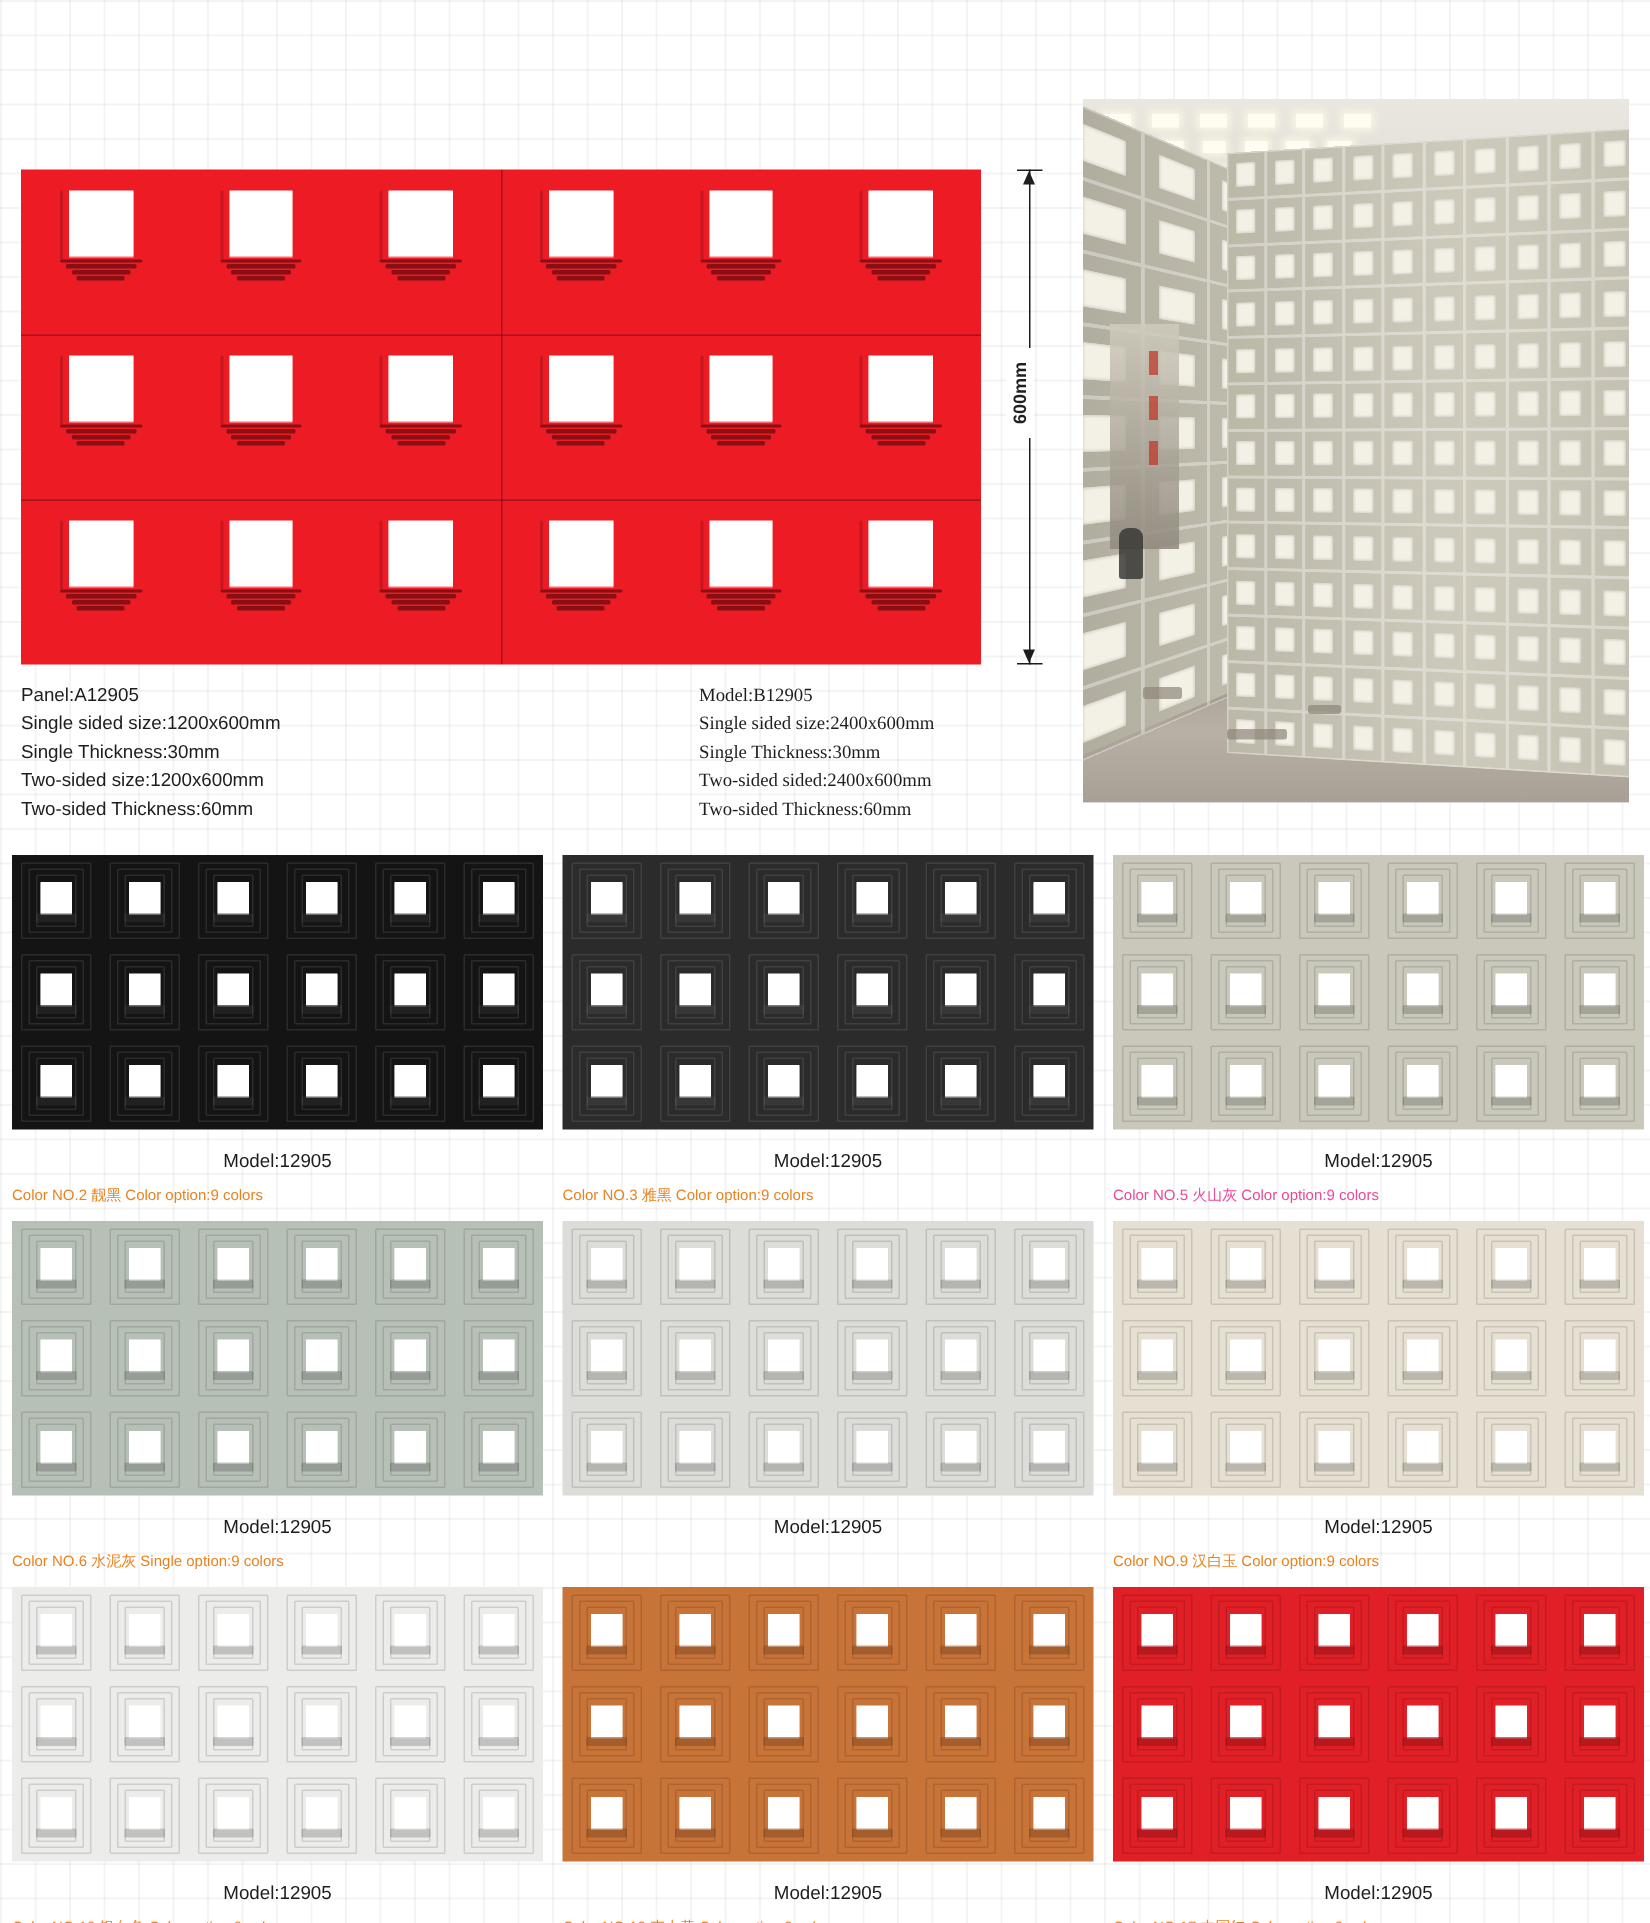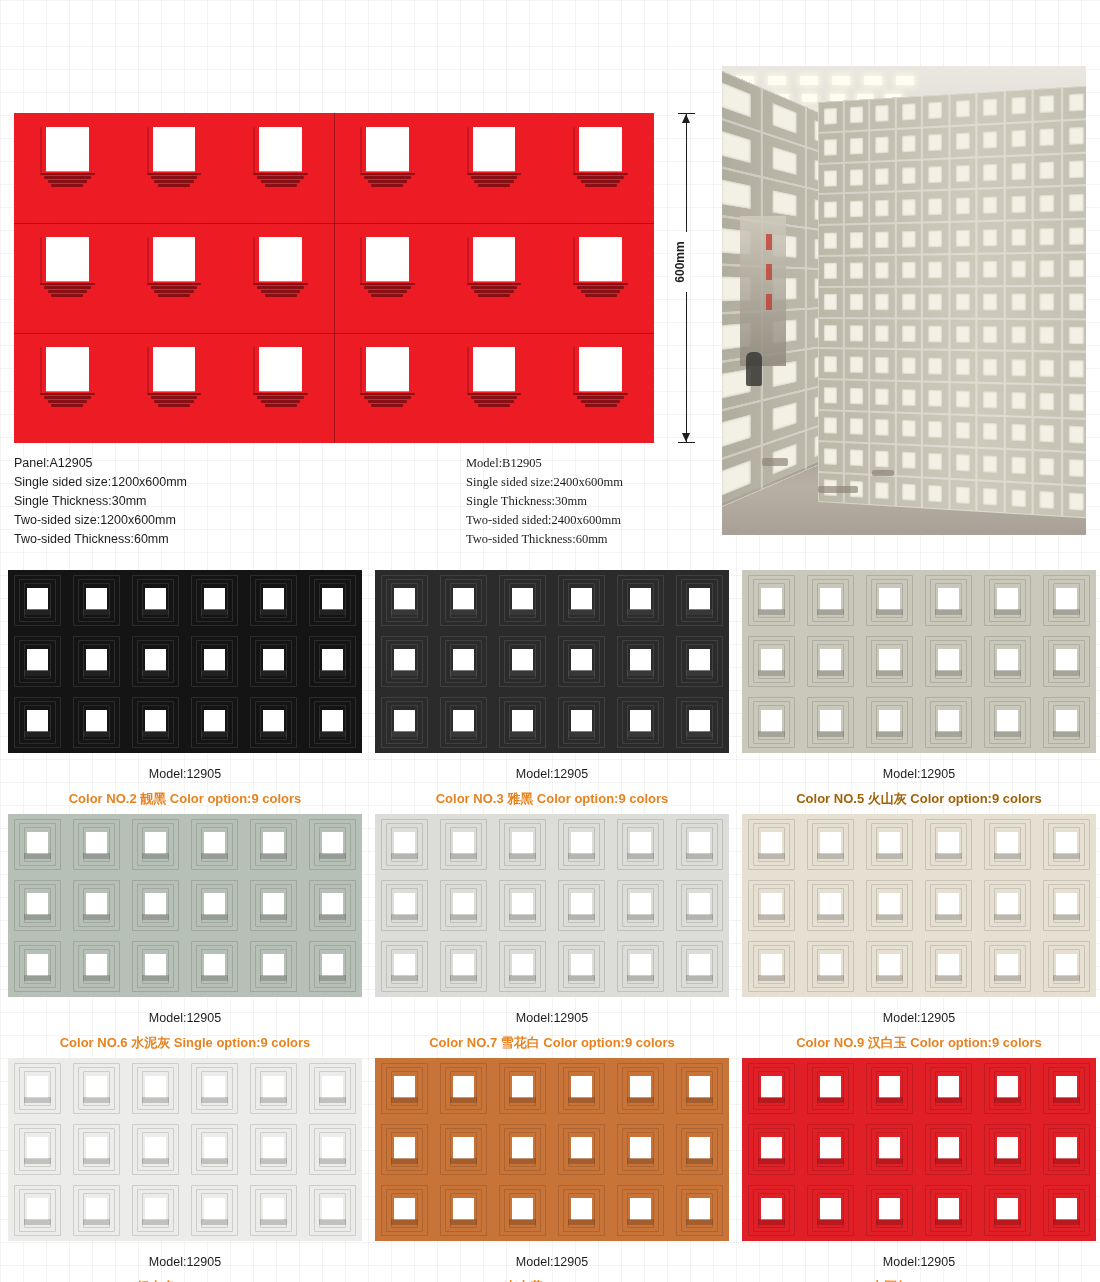--- a/index.html
+++ b/index.html
@@ -259,25 +259,24 @@
   .swatch .cap-model {
     position: absolute;
     width: 100%;
     text-align: center;
     font-size: 12.5px;
     color: #1d1d1b;
   }
   .swatch .cap-color {
     position: absolute;
     width: 100%;
-    text-align: center;
-    font-size: 13px;
+    text-align: left;
+    font-size: 10px;
     color: #e8821e;
     white-space: nowrap;
-    font-weight: bold;
   }
 </style>
 </head>
 <body>
 
 <div class="grid-bg"></div>
 
 <div class="page">
 
 
@@ -1366,21 +1365,21 @@
           </div>
           <div class="coffer" style="left: 295px; top: 122px; width: 59px; height: 61px;">
             <div class="step" style="left: 6px; top: 4.8px; width: 47px; height: 51.4px; border: 1px solid rgba(0, 0, 0, 0.13); box-sizing: border-box;"></div>
             <div class="step" style="left: 11px; top: 8.8px; width: 37px; height: 43.4px; border: 1px solid rgba(0, 0, 0, 0.13); box-sizing: border-box;"></div>
             <div class="step" style="left: 16px; top: 12.8px; width: 27px; height: 35.4px; border: 1px solid rgba(0, 0, 0, 0.13); box-sizing: border-box;"></div>
             <div class="step" style="left: 16.47px; top: 38.87px; width: 26.06px; height: 6px; background: rgba(0, 0, 0, 0.18);"></div>
             <div class="hole" style="left: 19.47px; top: 18.13px; width: 20.06px; height: 20.74px; background: rgb(255, 255, 255);"></div>
           </div>
         </div>
         <div class="cap-model" style="top: 197px;">Model:12905</div>
-        <div class="cap-color" style="top: 220px; color: #a16207;">Color NO.5 火山灰  Color option:9 colors</div>
+        <div class="cap-color" style="top: 220px; color: #ec4899;">Color NO.5 火山灰  Color option:9 colors</div>
       </div>
       <div class="swatch" style="left: 8px; top: 814px; width: 354px; height: 243px;">
         <div class="board" style="width: 354px; height: 183px; background: rgb(183, 192, 183);">
           <div class="coffer" style="left: 0px; top: 0px; width: 59px; height: 61px;">
             <div class="step" style="left: 6px; top: 4.8px; width: 47px; height: 51.4px; border: 1px solid rgba(0, 0, 0, 0.13); box-sizing: border-box;"></div>
             <div class="step" style="left: 11px; top: 8.8px; width: 37px; height: 43.4px; border: 1px solid rgba(0, 0, 0, 0.13); box-sizing: border-box;"></div>
             <div class="step" style="left: 16px; top: 12.8px; width: 27px; height: 35.4px; border: 1px solid rgba(0, 0, 0, 0.13); box-sizing: border-box;"></div>
             <div class="step" style="left: 16.47px; top: 38.87px; width: 26.06px; height: 6px; background: rgba(0, 0, 0, 0.18);"></div>
             <div class="hole" style="left: 19.47px; top: 18.13px; width: 20.06px; height: 20.74px; background: rgb(255, 255, 255);"></div>
           </div>
@@ -1630,21 +1629,20 @@
           </div>
           <div class="coffer" style="left: 295px; top: 122px; width: 59px; height: 61px;">
             <div class="step" style="left: 6px; top: 4.8px; width: 47px; height: 51.4px; border: 1px solid rgba(0, 0, 0, 0.13); box-sizing: border-box;"></div>
             <div class="step" style="left: 11px; top: 8.8px; width: 37px; height: 43.4px; border: 1px solid rgba(0, 0, 0, 0.13); box-sizing: border-box;"></div>
             <div class="step" style="left: 16px; top: 12.8px; width: 27px; height: 35.4px; border: 1px solid rgba(0, 0, 0, 0.13); box-sizing: border-box;"></div>
             <div class="step" style="left: 16.47px; top: 38.87px; width: 26.06px; height: 6px; background: rgba(0, 0, 0, 0.18);"></div>
             <div class="hole" style="left: 19.47px; top: 18.13px; width: 20.06px; height: 20.74px; background: rgb(255, 255, 255);"></div>
           </div>
         </div>
         <div class="cap-model" style="top: 197px;">Model:12905</div>
-        <div class="cap-color" style="top: 220px; color: rgb(232, 130, 30);">Color NO.7 雪花白  Color option:9 colors</div>
       </div>
       <div class="swatch" style="left: 742px; top: 814px; width: 354px; height: 243px;">
         <div class="board" style="width: 354px; height: 183px; background: rgb(230, 224, 210);">
           <div class="coffer" style="left: 0px; top: 0px; width: 59px; height: 61px;">
             <div class="step" style="left: 6px; top: 4.8px; width: 47px; height: 51.4px; border: 1px solid rgba(0, 0, 0, 0.13); box-sizing: border-box;"></div>
             <div class="step" style="left: 11px; top: 8.8px; width: 37px; height: 43.4px; border: 1px solid rgba(0, 0, 0, 0.13); box-sizing: border-box;"></div>
             <div class="step" style="left: 16px; top: 12.8px; width: 27px; height: 35.4px; border: 1px solid rgba(0, 0, 0, 0.13); box-sizing: border-box;"></div>
             <div class="step" style="left: 16.47px; top: 38.87px; width: 26.06px; height: 6px; background: rgba(0, 0, 0, 0.18);"></div>
             <div class="hole" style="left: 19.47px; top: 18.13px; width: 20.06px; height: 20.74px; background: rgb(255, 255, 255);"></div>
           </div>

